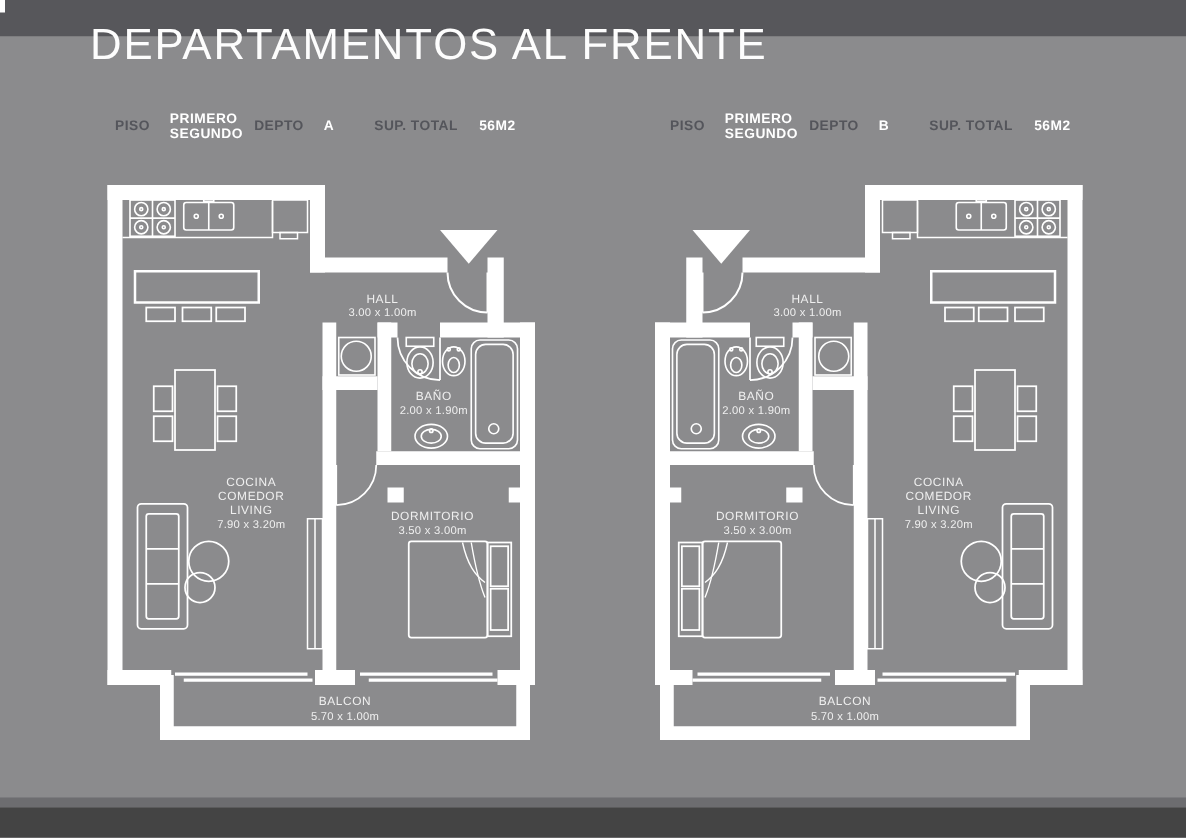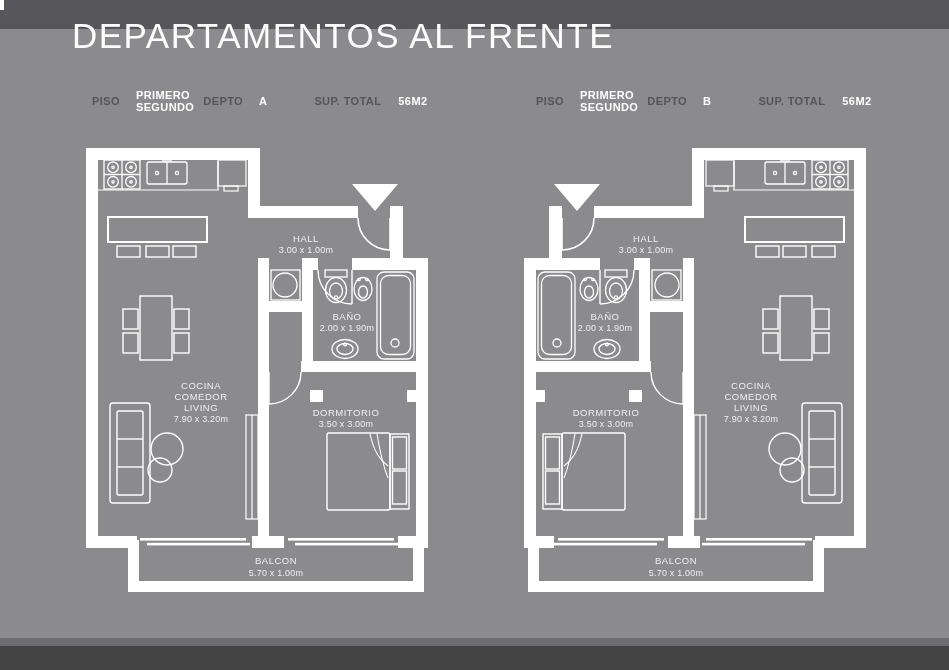--- a/index.html
+++ b/index.html
@@ -8,21 +8,21 @@
   .band-top{position:absolute;left:0;top:0;width:949px;height:29px;background:#57575b;}
   .band-bottom{position:absolute;left:0;top:638px;width:949px;height:32px;background:#6d6d70;}
   .notch{position:absolute;left:0;top:0;width:4px;height:10px;background:#ffffff;}
   .title{position:absolute;left:72px;top:16px;color:#fdfdfd;font-size:35px;font-weight:400;
          letter-spacing:1.5px;white-space:nowrap;}
   .apt-header{position:absolute;top:90px;display:flex;align-items:center;
               font-size:11px;font-weight:bold;letter-spacing:.4px;line-height:11.5px;white-space:nowrap;}
   .hlbl{color:#54555b;}
   .hval{color:#ffffff;padding-left:12px;}
   .hstack{display:inline-flex;flex-direction:column;margin-left:4px;}
-  .ml24{margin-left:9px;} .ml36{margin-left:47px;} .ml4{margin-left:4px;} .ml5{margin-left:5px;}
+  .ml24{margin-left:9px;} .ml36{margin-left:32px;} .ml4{margin-left:4px;} .ml5{margin-left:5px;}
   svg.plans{position:absolute;left:0;top:0;}
   .rlabel{fill:#efefef;font-family:"Liberation Sans",sans-serif;font-size:9.5px;
           letter-spacing:.5px;text-anchor:middle;}
   .rdims{font-size:9px;letter-spacing:.2px;}
 </style>
 </head>
 <body>
 
 <div class="page">
   <div class="band-top"></div>

